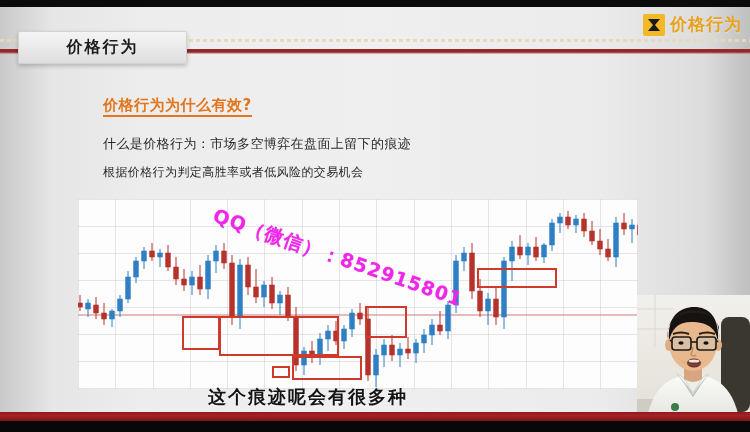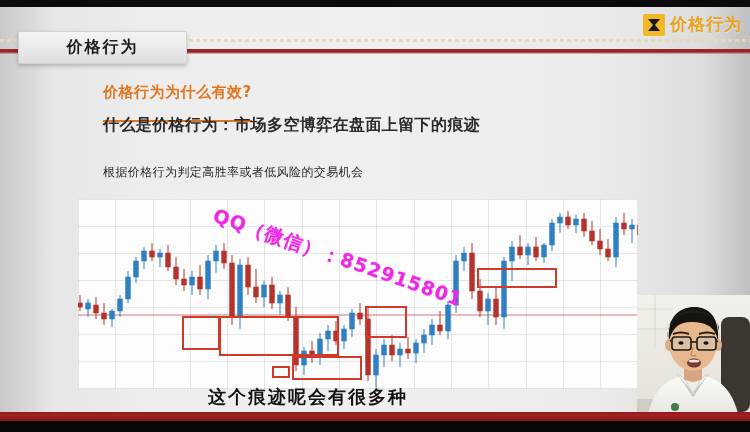--- a/index.html
+++ b/index.html
@@ -32,23 +32,23 @@
 
   
   .brand{position:absolute;right:8px;top:6px;display:flex;align-items:center;gap:5px;}
   .brand-mark{width:22px;height:22px;background:#f2b825;border-radius:2px;position:relative;
     display:flex;align-items:center;justify-content:center;}
   .brand-mark svg{display:block;}
   .brand-text{font-size:17px;font-weight:bold;color:#e8a21c;letter-spacing:1px;
     text-shadow:0 1px 0 rgba(255,255,255,.45);}
 
   
-  .headline{position:absolute;left:103px;top:76px;font-size:15px;font-weight:bold;color:#e2761e;
-    letter-spacing:.5px;border-bottom:2px solid #e2761e;padding-bottom:18px;}
-  .line1{position:absolute;left:103px;top:108px;font-size:16px;color:#2a2a2a;letter-spacing:.4px;font-weight:bold;}
+  .headline{position:absolute;left:103px;top:89px;font-size:15px;font-weight:bold;color:#e2761e;
+    letter-spacing:.5px;border-bottom:2px solid #e2761e;padding-bottom:0;}
+  .line1{position:absolute;left:103px;top:128px;font-size:13px;color:#2a2a2a;letter-spacing:.4px;}
   .line2{position:absolute;left:103px;top:157px;font-size:12px;color:#2a2a2a;letter-spacing:.4px;}
 
   
   .chart-wrap{position:absolute;left:78px;top:192px;width:560px;height:190px;
     background:#fdfdfd;overflow:hidden;}
   .chart-grid{position:absolute;inset:0;
     background-image:
       repeating-linear-gradient(90deg,rgba(200,200,205,.45) 0 1px,rgba(0,0,0,0) 1px 37.3px),
       repeating-linear-gradient(180deg,rgba(200,200,205,.45) 0 1px,rgba(0,0,0,0) 1px 27px);}
   .chart-svg{position:absolute;inset:0;}

